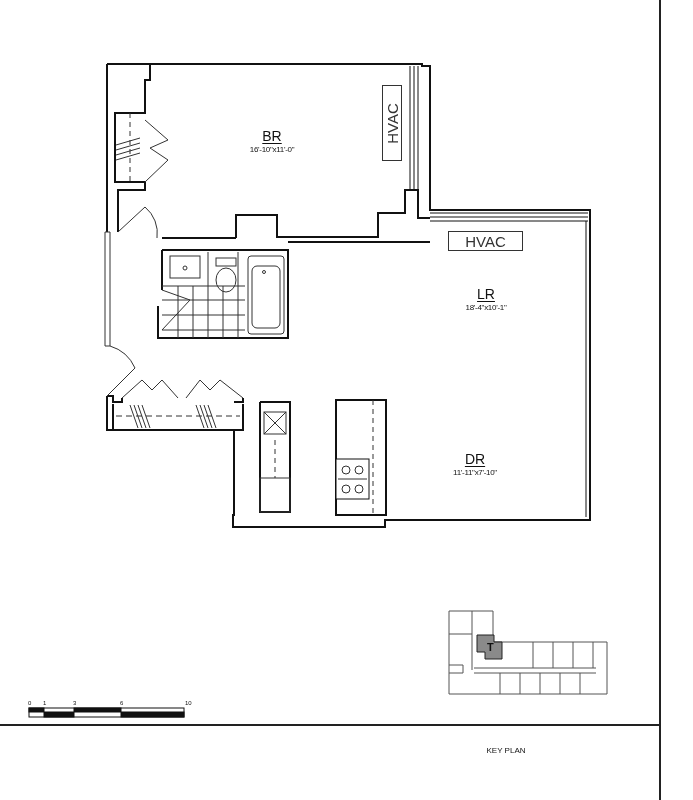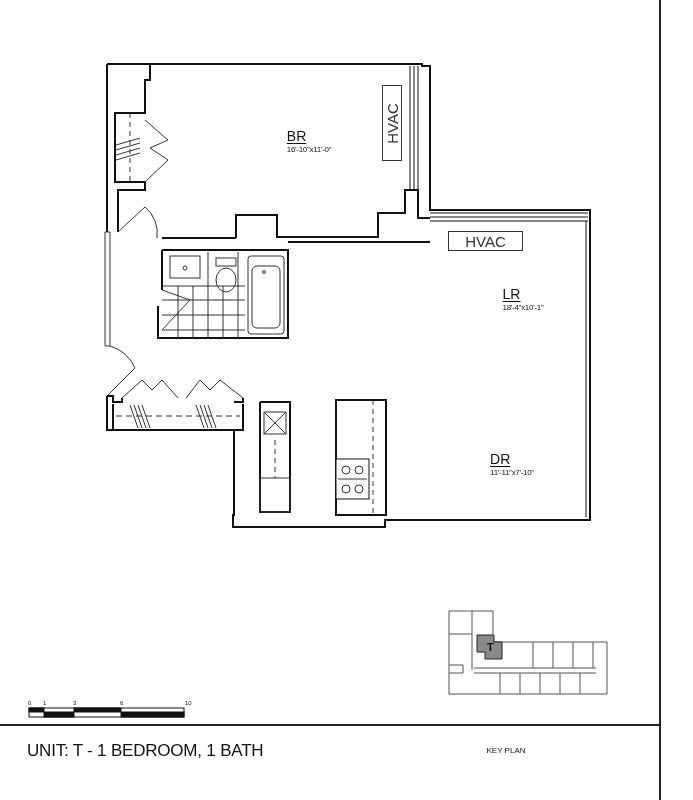--- a/index.html
+++ b/index.html
@@ -1,20 +1,20 @@
 <!DOCTYPE html>
 <html><head>
 <meta charset="utf-8">
 <style>
   html, body { margin: 0; padding: 0; background: #ffffff; }
   body { width: 693px; height: 800px; position: relative; overflow: hidden; font-family: "Liberation Sans", sans-serif; color: #111; }
   .frame-right { position: absolute; left: 659px; top: 0; width: 2px; height: 800px; background: #222; }
   .frame-bottom { position: absolute; left: 0; top: 724px; width: 661px; height: 2px; background: #222; }
   svg.plan { position: absolute; left: 0; top: 0; }
-  .room-label { position: absolute; text-align: left; transform: translateX(-50%); margin-left: 37px; }
+  .room-label { position: absolute; text-align: center; transform: translateX(-50%); }
   .room-name { font-size: 14px; text-decoration: underline; text-underline-offset: 2px; display: block; }
   .room-dim { font-size: 8px; letter-spacing: -0.3px; display: block; margin-top: 1px; }
   .hvac { position: absolute; border: 1px solid #333; font-size: 15px; color: #333; display: flex; align-items: center; justify-content: center; box-sizing: border-box; }
   .hvac.vertical span { transform: rotate(-90deg); display: block; white-space: nowrap; }
   .keyplan-label { position: absolute; left: 506px; top: 706px; font-size: 8px; transform: translateX(-50%); margin-top: 40px; }
   .keyplan-unit { position: absolute; left: 487px; top: 641px; font-size: 11px; font-weight: bold; }
   .scale-tick { position: absolute; top: 700px; font-size: 6px; }
   .footer-left { position: absolute; left: 27px; top: 741px; }
   .unit-title { font-size: 17px; display: block; letter-spacing: -0.2px; }
   .unit-line { font-size: 11px; display: block; margin-top: 2px; }
@@ -137,17 +137,16 @@
 <span class="keyplan-unit">T</span>
 <span class="keyplan-label">KEY PLAN</span>
 
 <span class="scale-tick" style="left:28px;">0</span>
 <span class="scale-tick" style="left:43px;">1</span>
 <span class="scale-tick" style="left:73px;">3</span>
 <span class="scale-tick" style="left:120px;">6</span>
 <span class="scale-tick" style="left:185px;">10</span>
 
 <div class="footer-left">
-  <span class="unit-title">UNIT: T - 1 BEDROOM, 1 BATH</span>
 </div>
 
 <div class="footer-right">
 </div>
 
 </body></html>

